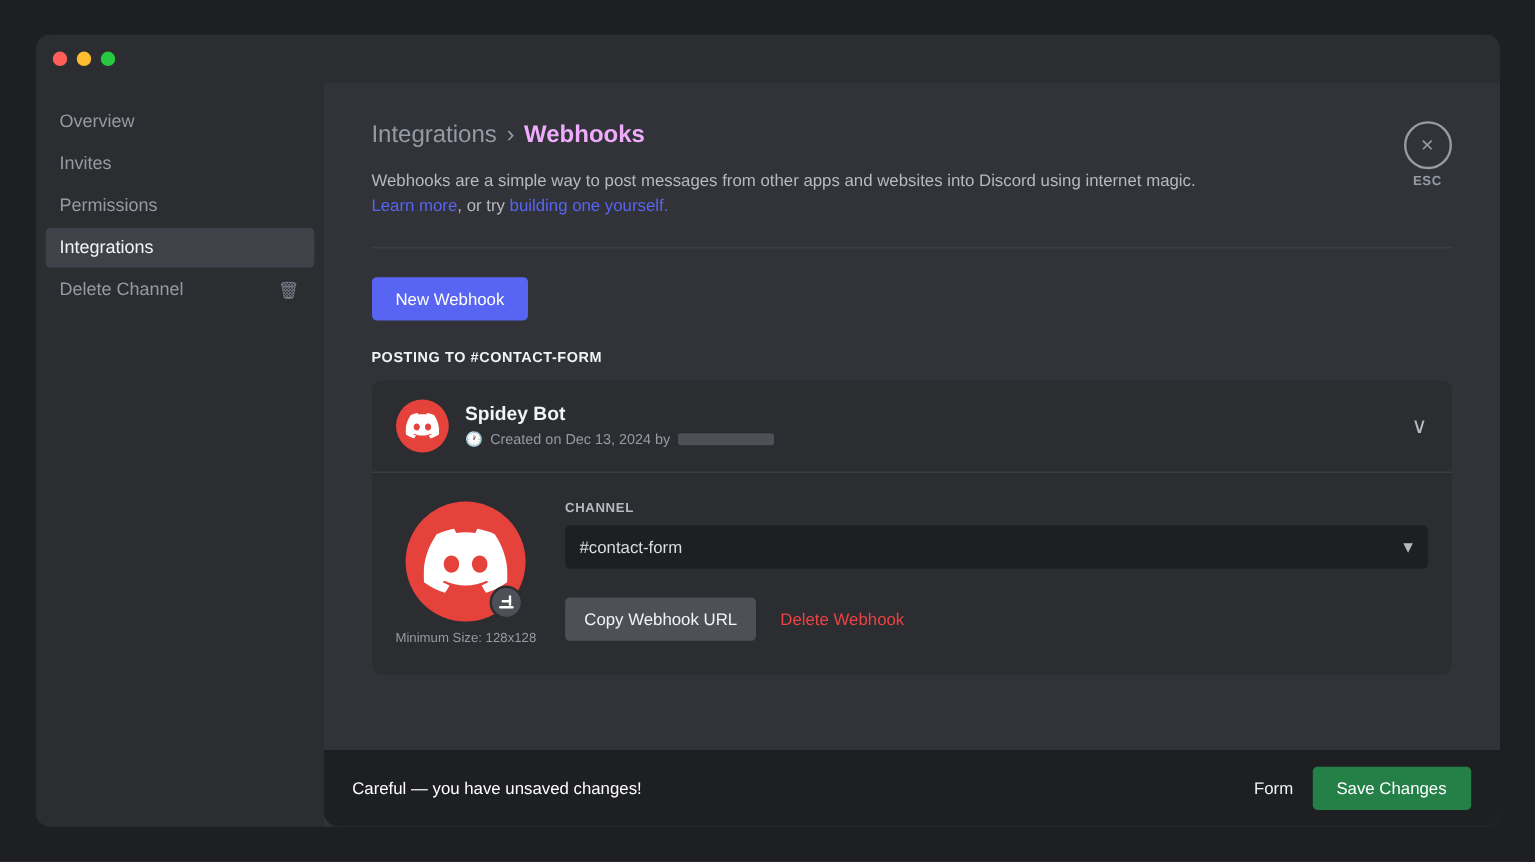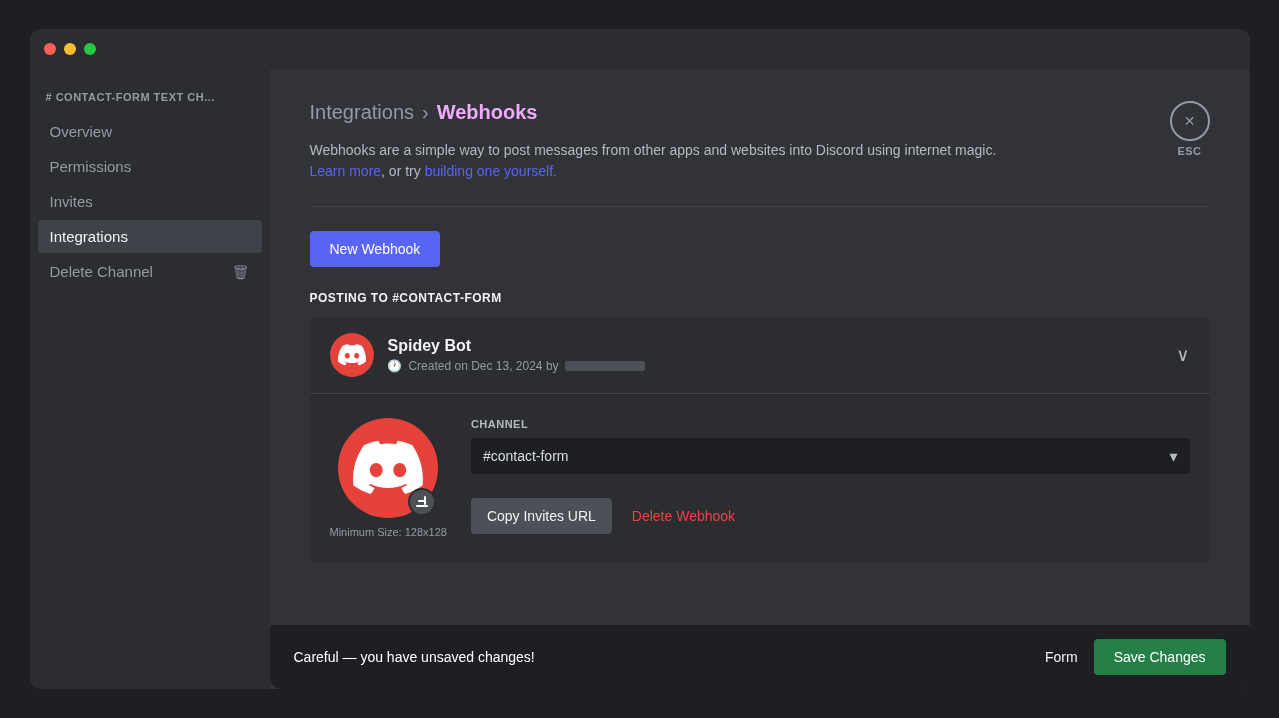--- a/index.html
+++ b/index.html
@@ -474,30 +474,29 @@
 
   <div class="title-bar">
     <div class="traffic-light close"></div>
     <div class="traffic-light minimize"></div>
     <div class="traffic-light maximize"></div>
   </div>
 
   <div class="content">
 
     <div class="sidebar">
-      <div class="sidebar-channel-name"># CONTACT-FORM TEXT CH...</div>
 
       <div class="sidebar-item">
         <span>Overview</span>
       </div>
       <div class="sidebar-item">
+        <span>Invites</span>
+      </div>
+      <div class="sidebar-item">
         <span>Permissions</span>
-      </div>
-      <div class="sidebar-item">
-        <span>Invites</span>
       </div>
       <div class="sidebar-item active">
         <span>Integrations</span>
       </div>
       <div class="sidebar-item">
         <span>Delete Channel</span>
         <span class="trash-icon">🗑</span>
       </div>
     </div>
 
@@ -584,21 +583,21 @@
                     <select class="field-select">
                       <option value="#contact-form">#contact-form</option>
                       <option value="#general">#general</option>
                       <option value="#announcements">#announcements</option>
                     </select>
                   </div>
                 </div>
               </div>
 
               <div class="webhook-actions">
-                <button class="copy-url-btn">Copy Invites URL</button>
+                <button class="copy-url-btn">Copy Webhook URL</button>
                 <button class="delete-webhook-btn">Delete Webhook</button>
               </div>
             </div>
           </div>
         </div>
       </div>
 
       
       <div class="bottom-bar">
         <span class="unsaved-warning">Careful — you have unsaved changes!</span>

